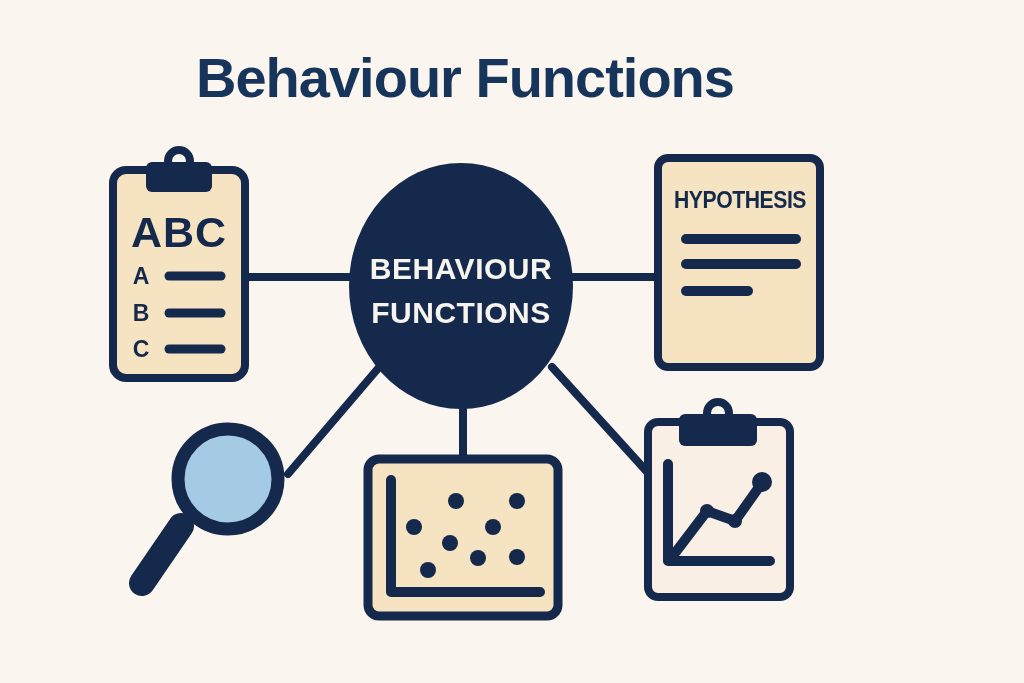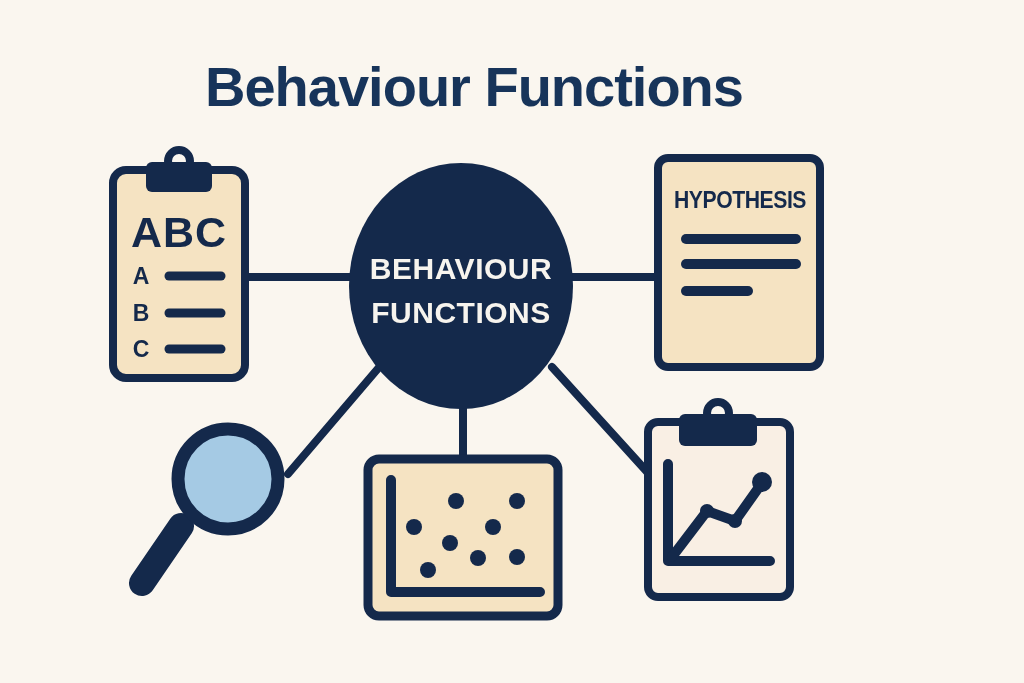--- a/index.html
+++ b/index.html
@@ -6,21 +6,21 @@
   .canvas{
     position:relative;
     width:1024px;height:683px;
     background:#faf6ef;
     overflow:hidden;
     font-family:"Liberation Sans","DejaVu Sans",sans-serif;
   }
   .title{
     position:absolute;
     top:44px;left:140px;width:644px;
-    margin:12px;
+    margin:3px;
     text-align:center;
     font-size:56px;
     line-height:62px;
     font-weight:700;
     letter-spacing:-1px;
     color:#17345a;
   }
   svg{position:absolute;top:0;left:0;}
   text{font-family:"Liberation Sans","DejaVu Sans",sans-serif;font-weight:700;}
 </style>

